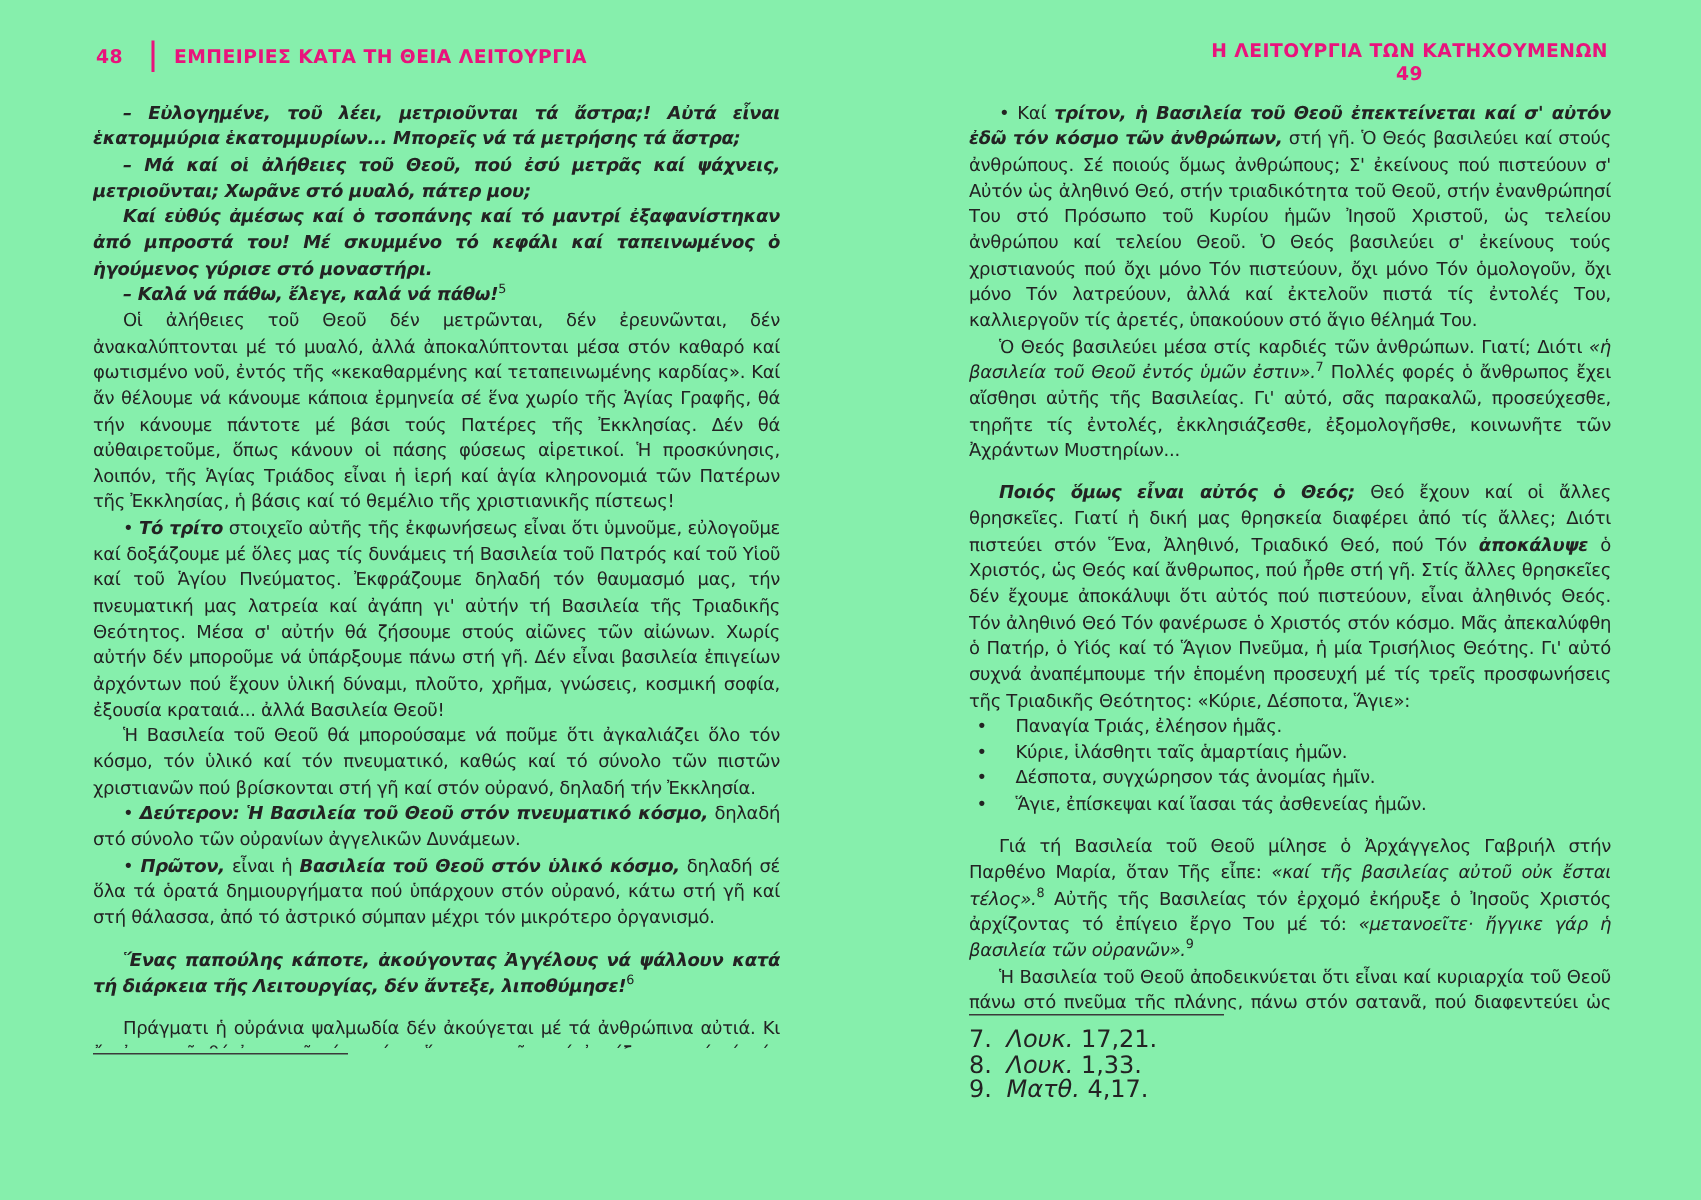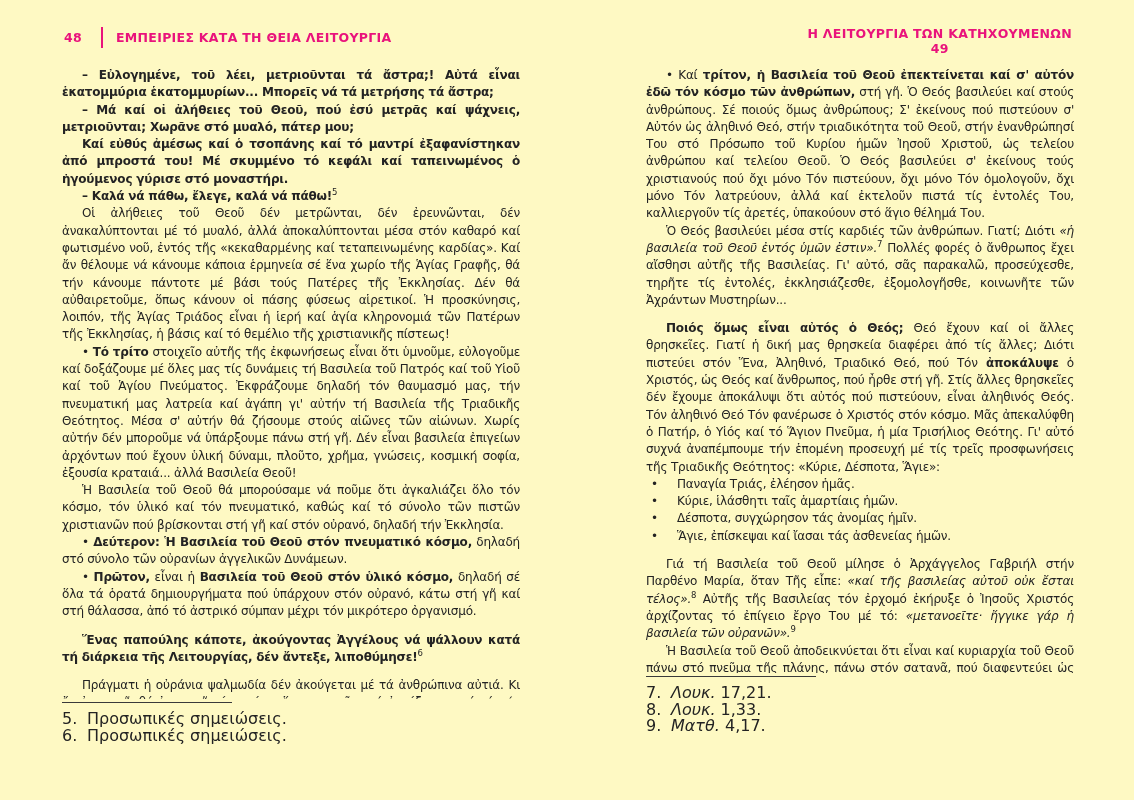--- a/index.html
+++ b/index.html
@@ -1,17 +1,17 @@
 <!DOCTYPE html>
 <html style="--accent: #e9137c;"><head>
 <meta charset="utf-8">
 <style>
   html,body { margin:0; padding:0; background:#ffffff; }
   .sheet {
-    position:relative; width:1134px; height:800px; background:#fef9c3;
+    position:relative; width:1134px; height:800px; background:#86efac;
     font-family:"DejaVu Sans", sans-serif; color:#232323; overflow:hidden;
   }
   
   .hdr {
     position:absolute; top:26px; height:22px; display:flex; align-items:center;
     color:var(--accent,#e9137c); font-size:12.5px; font-weight:bold; letter-spacing:.3px;
     white-space:nowrap;
   }
   .hdr-l { left:64px; }
   .hdr-r { right:62px;flex-direction:column; }
@@ -20,21 +20,21 @@
   .hdr-r .hdiv { margin-left:13px; margin-right:14px; }
   
   .body {
     position:absolute; top:67px; text-align:justify;
     font-size:12px; line-height:17.3px; letter-spacing:-0.2px; overflow:hidden;
   }
   .body-l { left:62px;  width:458px; height:632px; }
   .body-r { left:646px; width:428px; height:606px; }
   .para { margin:0; text-indent:20px; }
   .para.gap { margin-top:11px; }
-  .para .b { font-weight:bold; }
+  .para .b { font-weight:bold;font-style:italic; }
   .para .i, .fnrow .i { font-style:italic; }
   .para.hang { text-indent:0; padding-left:31px; position:relative; }
   .para.hang .bullet { position:absolute; left:5px; }
   sup { font-size:8.5px; line-height:0; vertical-align:super; letter-spacing:0; }
   
   .fnblock { position:absolute; font-size:16px; line-height:13px; color:#232323; }
   .fnb-l { left:62px;  top:702px; width:458px; }
   .fnb-r { left:646px; top:676px; width:428px; }
   .fnrule { width:170px; height:1px; background:#3a3a3a; margin-bottom:9px; }
   .fnrow { margin-bottom:3.5px; }
@@ -59,24 +59,20 @@
         <p class="para"><span>Οἱ ἀλήθειες τοῦ Θεοῦ δέν μετρῶνται, δέν ἐρευνῶνται, δέν ἀνακαλύπτονται μέ τό μυαλό, ἀλλά ἀποκαλύπτονται μέσα στόν καθαρό καί φωτισμένο νοῦ, ἐντός τῆς «κεκαθαρμένης καί τεταπεινωμένης καρδίας». Καί ἄν θέλουμε νά κάνουμε κάποια ἑρμηνεία σέ ἕνα χωρίο τῆς Ἁγίας Γραφῆς, θά τήν κάνουμε πάντοτε μέ βάσι τούς Πατέρες τῆς Ἐκκλησίας. Δέν θά αὐθαιρετοῦμε, ὅπως κάνουν οἱ πάσης φύσεως αἱρετικοί. Ἡ προσκύνησις, λοιπόν, τῆς Ἁγίας Τριάδος εἶναι ἡ ἱερή καί ἁγία κληρονομιά τῶν Πατέρων τῆς Ἐκκλησίας, ἡ βάσις καί τό θεμέλιο τῆς χριστιανικῆς πίστεως!</span></p>
         <p class="para"><span>• </span><span class="b">Τό τρίτο</span><span> στοιχεῖο αὐτῆς τῆς ἐκφωνήσεως εἶναι ὅτι ὑμνοῦμε, εὐλογοῦμε καί δοξάζουμε μέ ὅλες μας τίς δυνάμεις τή Βασιλεία τοῦ Πατρός καί τοῦ Υἱοῦ καί τοῦ Ἁγίου Πνεύματος. Ἐκφράζουμε δηλαδή τόν θαυμασμό μας, τήν πνευματική μας λατρεία καί ἀγάπη γι' αὐτήν τή Βασιλεία τῆς Τριαδικῆς Θεότητος. Μέσα σ' αὐτήν θά ζήσουμε στούς αἰῶνες τῶν αἰώνων. Χωρίς αὐτήν δέν μποροῦμε νά ὑπάρξουμε πάνω στή γῆ. Δέν εἶναι βασιλεία ἐπιγείων ἀρχόντων πού ἔχουν ὑλική δύναμι, πλοῦτο, χρῆμα, γνώσεις, κοσμική σοφία, ἐξουσία κραταιά... ἀλλά Βασιλεία Θεοῦ!</span></p>
         <p class="para"><span>Ἡ Βασιλεία τοῦ Θεοῦ θά μπορούσαμε νά ποῦμε ὅτι ἀγκαλιάζει ὅλο τόν κόσμο, τόν ὑλικό καί τόν πνευματικό, καθώς καί τό σύνολο τῶν πιστῶν χριστιανῶν πού βρίσκονται στή γῆ καί στόν οὐρανό, δηλαδή τήν Ἐκκλησία.</span></p>
         <p class="para"><span>• </span><span class="b">Δεύτερον: Ἡ Βασιλεία τοῦ Θεοῦ στόν πνευματικό κόσμο,</span><span> δηλαδή στό σύνολο τῶν οὐρανίων ἀγγελικῶν Δυνάμεων.</span></p>
         <p class="para"><span>• </span><span class="b">Πρῶτον,</span><span> εἶναι ἡ </span><span class="b">Βασιλεία τοῦ Θεοῦ στόν ὑλικό κόσμο,</span><span> δηλαδή σέ ὅλα τά ὁρατά δημιουργήματα πού ὑπάρχουν στόν οὐρανό, κάτω στή γῆ καί στή θάλασσα, ἀπό τό ἀστρικό σύμπαν μέχρι τόν μικρότερο ὀργανισμό.</span></p>
         <p class="para gap"><span class="b">Ἕνας παπούλης κάποτε, ἀκούγοντας Ἀγγέλους νά ψάλλουν κατά τή διάρκεια τῆς Λειτουργίας, δέν ἄντεξε, λιποθύμησε!</span><sup>6</sup></p>
         <p class="para gap"><span>Πράγματι ἡ οὐράνια ψαλμωδία δέν ἀκούγεται μέ τά ἀνθρώπινα αὐτιά. Κι ἄν ἀκουστῆ, θά ἀκουστῆ τόσο μόνο, ὅσο μποροῦμε νά ἀντέξουμε, γιά νά μήν πεθάνουμε. Ἁπλῶς λιποθυμοῦμε!</span></p>
       </div>
     <div class="fnblock fnb-l">
       <div class="fnrule"></div>
-      <div>
-          <div class="fnrow"><span class="fnum">5.</span><span>Προσωπικές σημειώσεις.</span></div>
-          <div class="fnrow"><span class="fnum">6.</span><span>Προσωπικές σημειώσεις.</span></div>
-        </div>
     </div>
   </div>
 
   <div>
     <div class="hdr hdr-r">
       <span>Η ΛΕΙΤΟΥΡΓΙΑ ΤΩΝ ΚΑΤΗΧΟΥΜΕΝΩΝ</span>
       <span class="hdiv"></span>
       <span>49</span>
     </div>
     <div class="body body-r">

